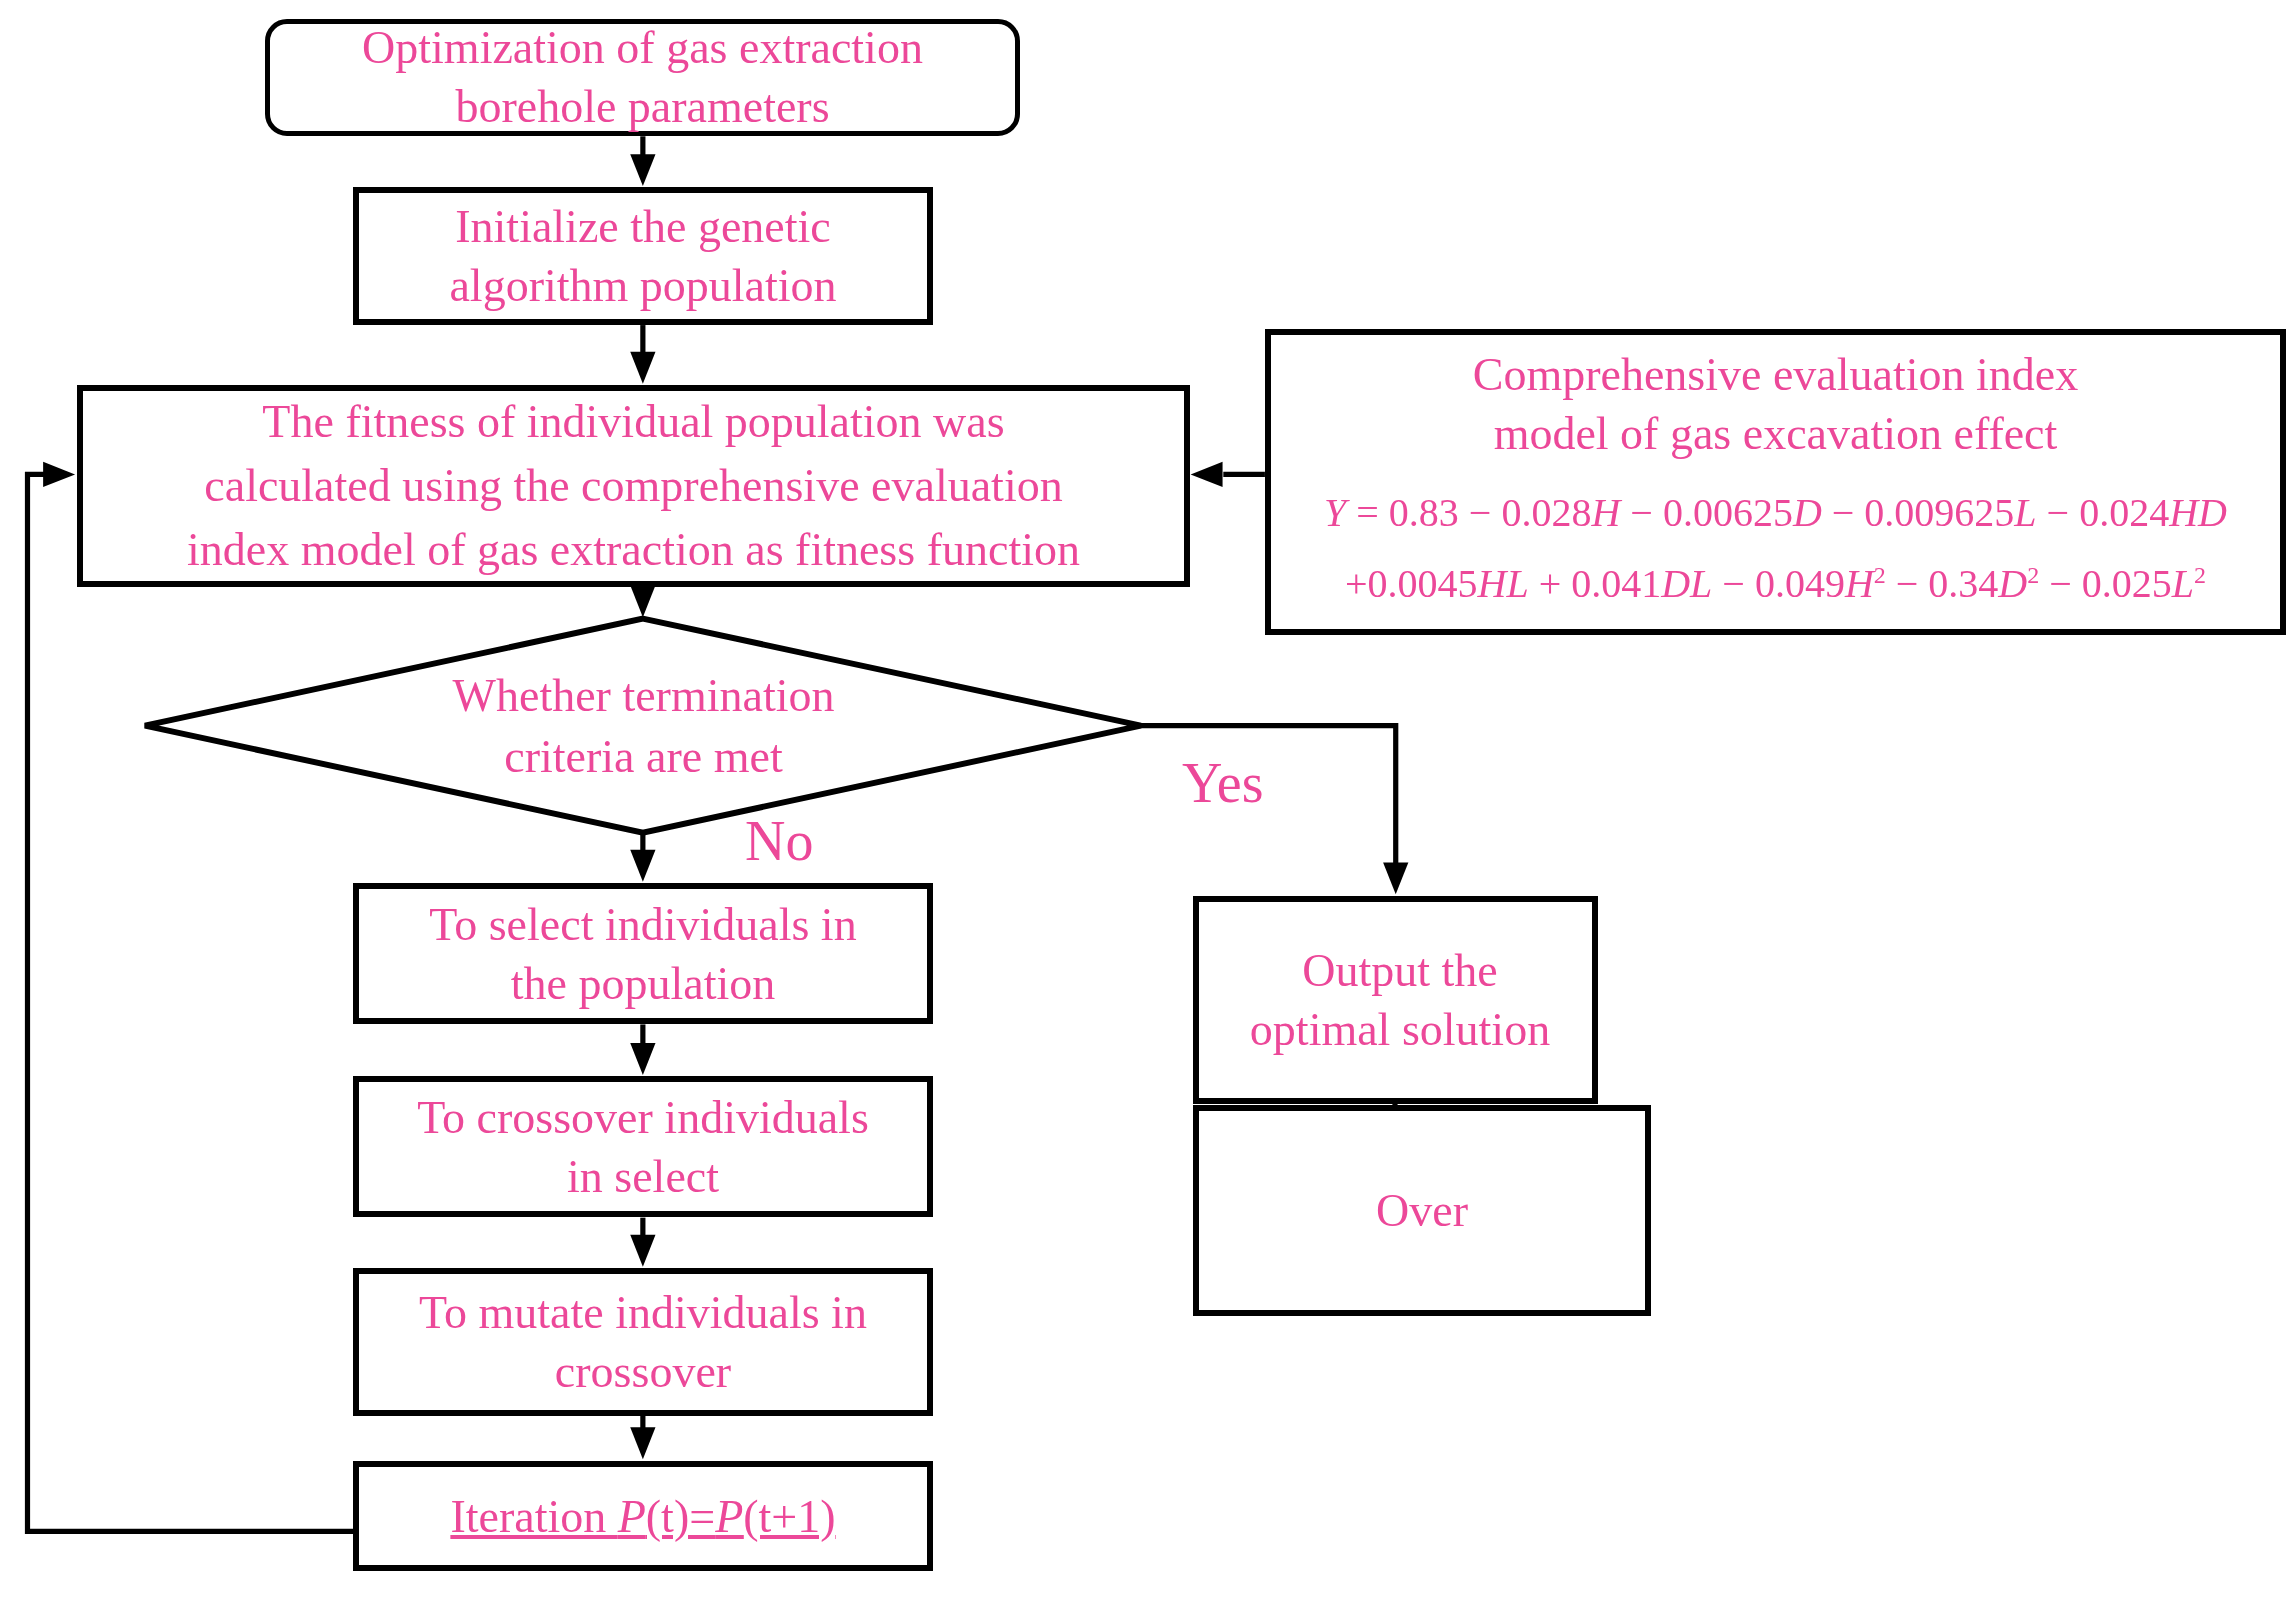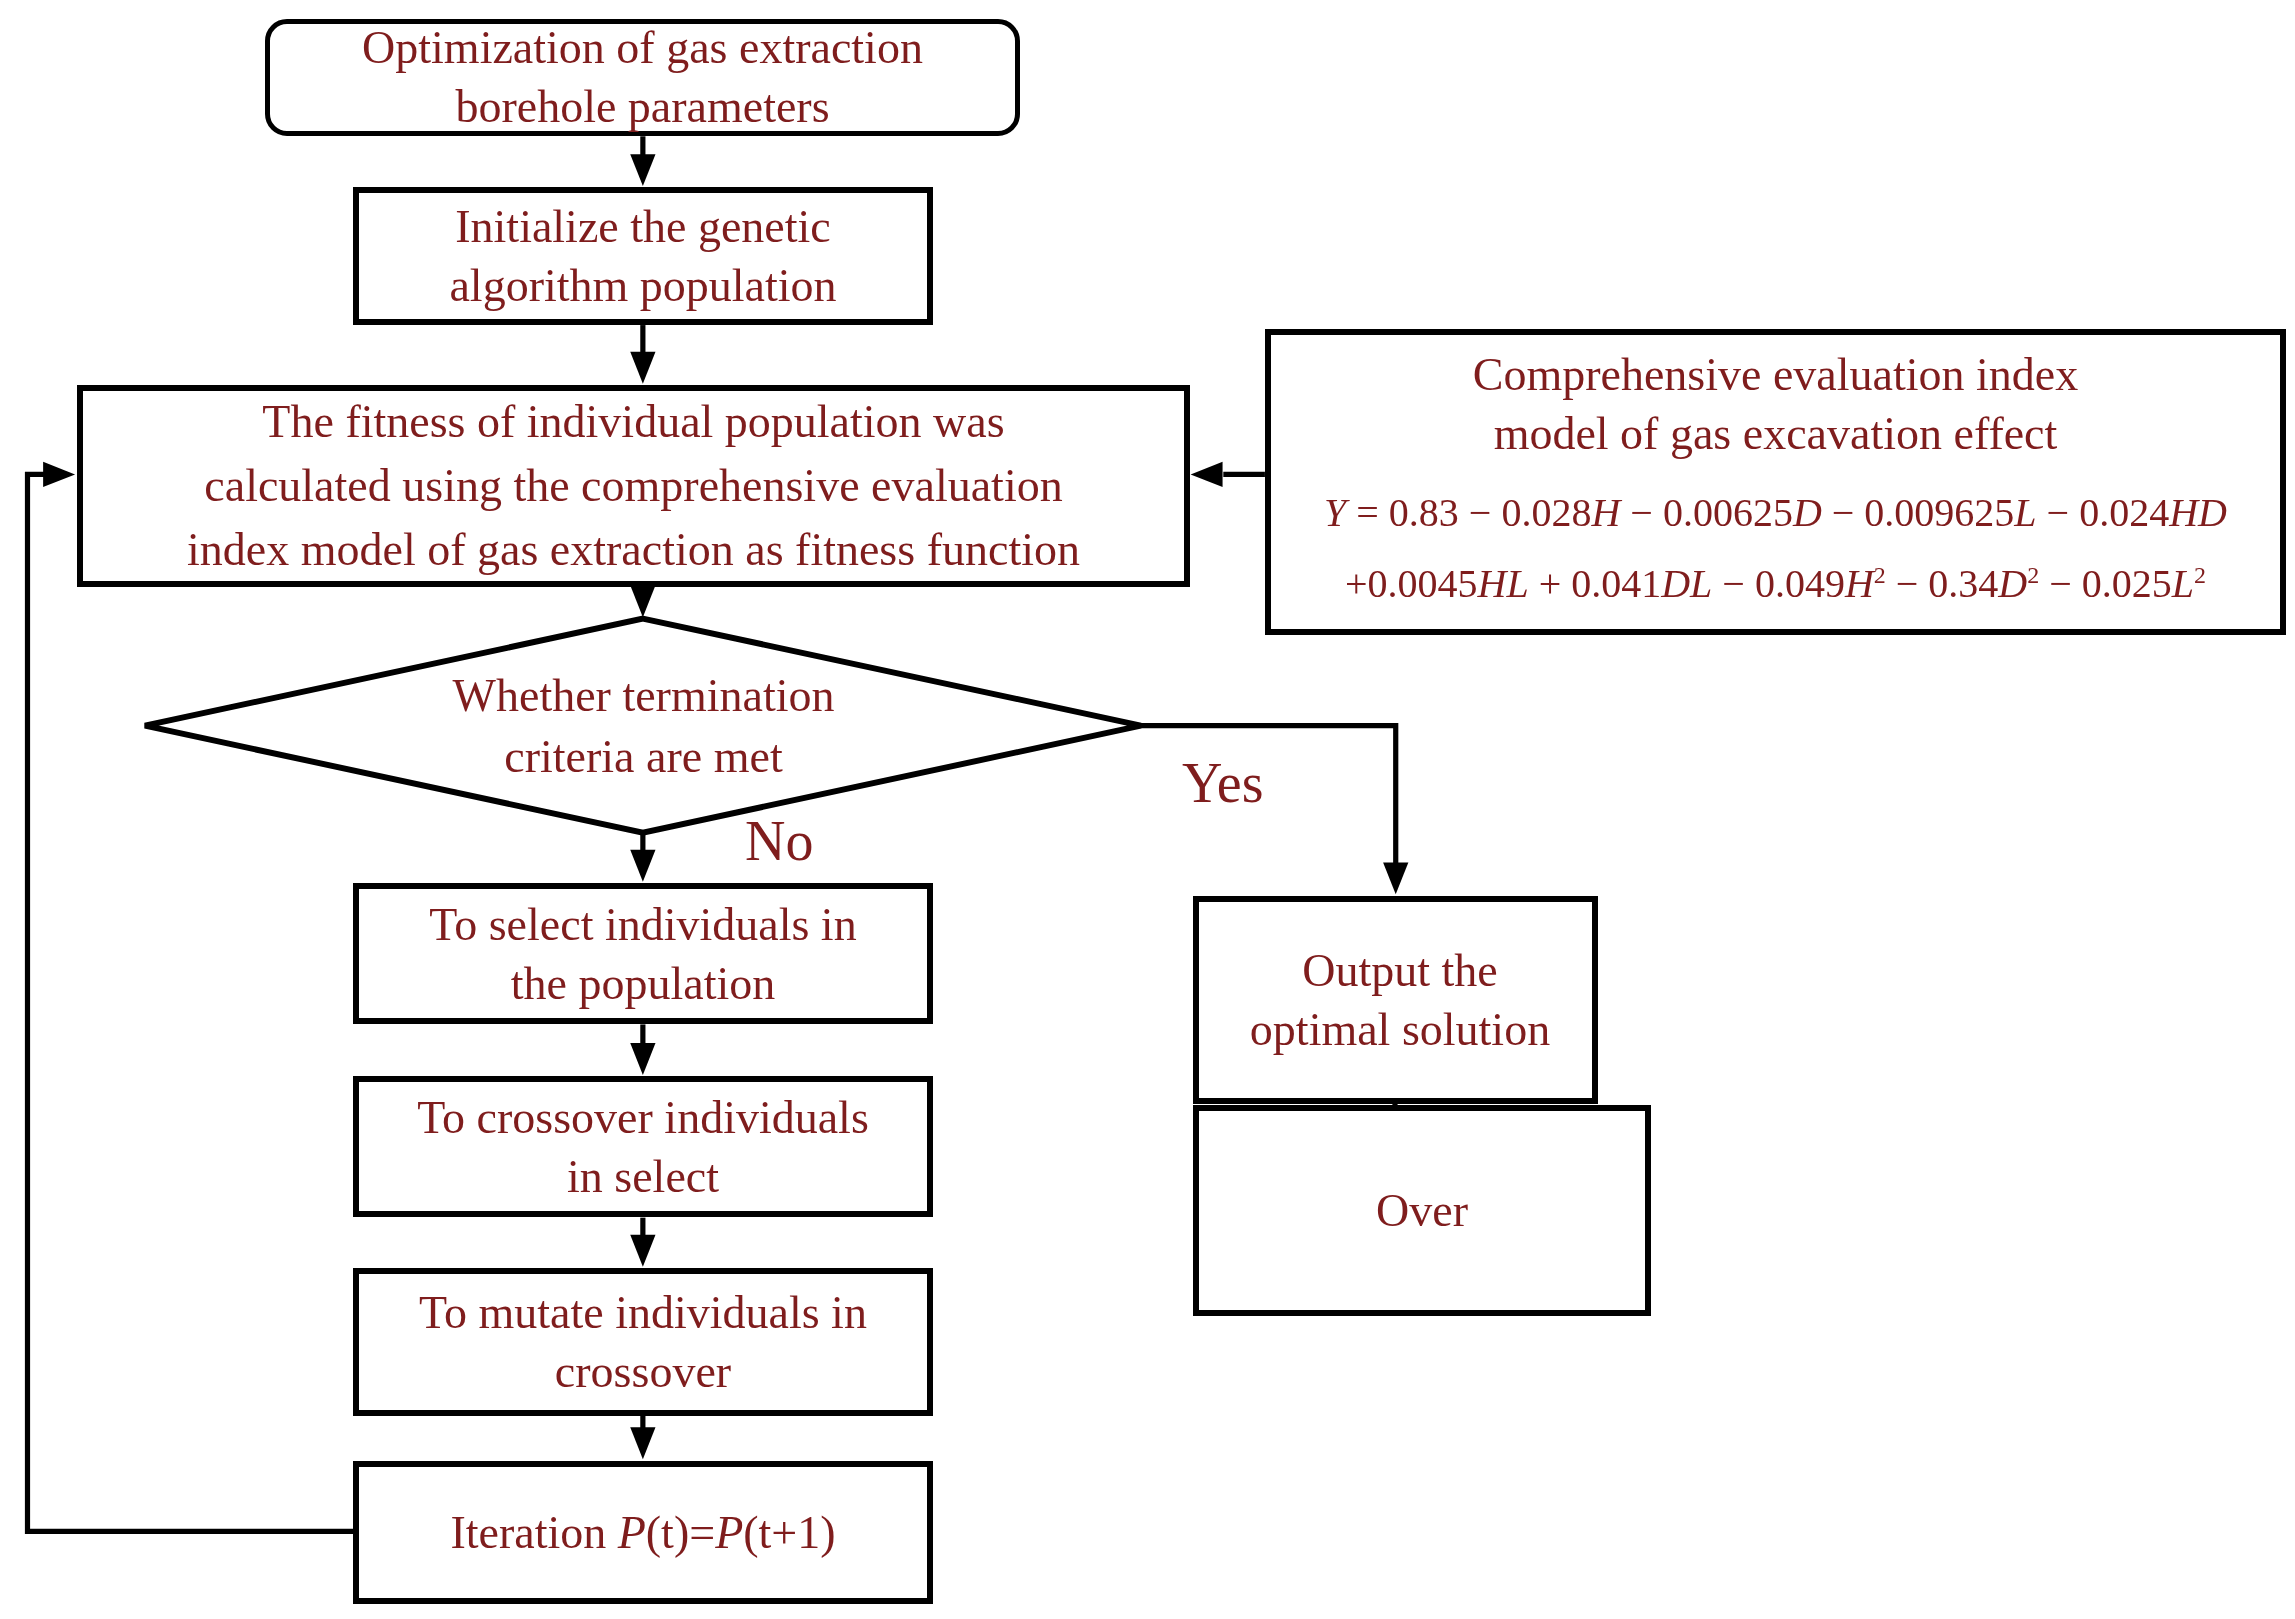--- a/index.html
+++ b/index.html
@@ -6,21 +6,21 @@
     margin: 0;
     padding: 0;
     background: #ffffff;
   }
   .canvas {
     position: relative;
     width: 2295px;
     height: 1620px;
     background: #ffffff;
     font-family: "Liberation Serif", "DejaVu Serif", serif;
-    color: #7f1d1d;
+    color: #ec4899;
     overflow: hidden;
   }
   .layer {
     position: absolute;
     left: 0;
     top: 0;
   }
   .box {
     position: absolute;
     box-sizing: border-box;
@@ -176,21 +176,21 @@
   <div class="box" style="left:353px; top:1076px; width:580px; height:141px;">
     <span class="tl">To crossover individuals</span>
     <span class="tl">in select</span>
   </div>
 
   <div class="box" style="left:353px; top:1268px; width:580px; height:148px;">
     <span class="tl">To mutate individuals in</span>
     <span class="tl">crossover</span>
   </div>
 
-  <div class="box" style="left:353px; top:1461px; width:580px; height:143px;">
+  <div class="box" style="left:353px; top:1461px; width:580px; height:110px;text-decoration:underline;">
     <span class="tl">Iteration <i>P</i>(t)=<i>P</i>(t+1)</span>
   </div>
 
   <div class="box" style="left:1193px; top:896px; width:405px; height:208px;padding-left:9px;">
     <span class="tl">Output the</span>
     <span class="tl">optimal solution</span>
   </div>
 
   <div class="box" style="left:1193px; top:1105px; width:458px; height:211px;">
     <span class="tl">Over</span>

